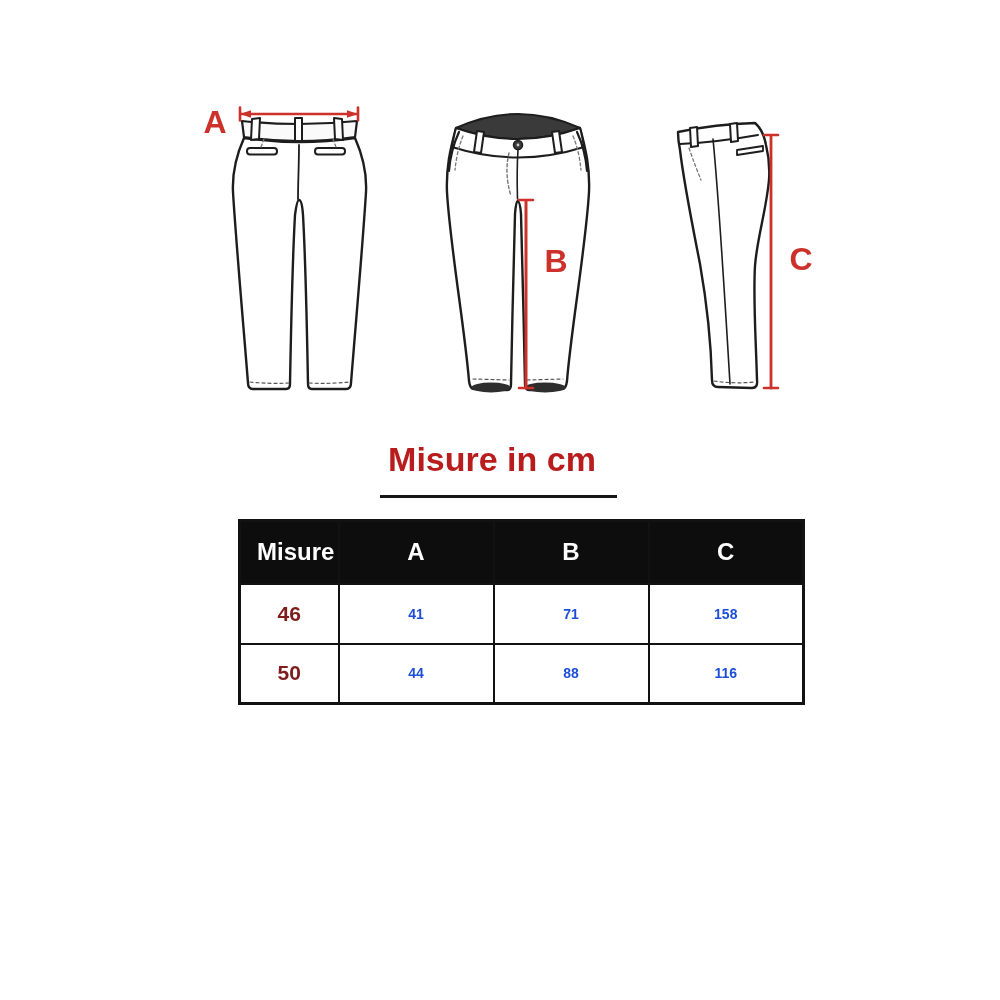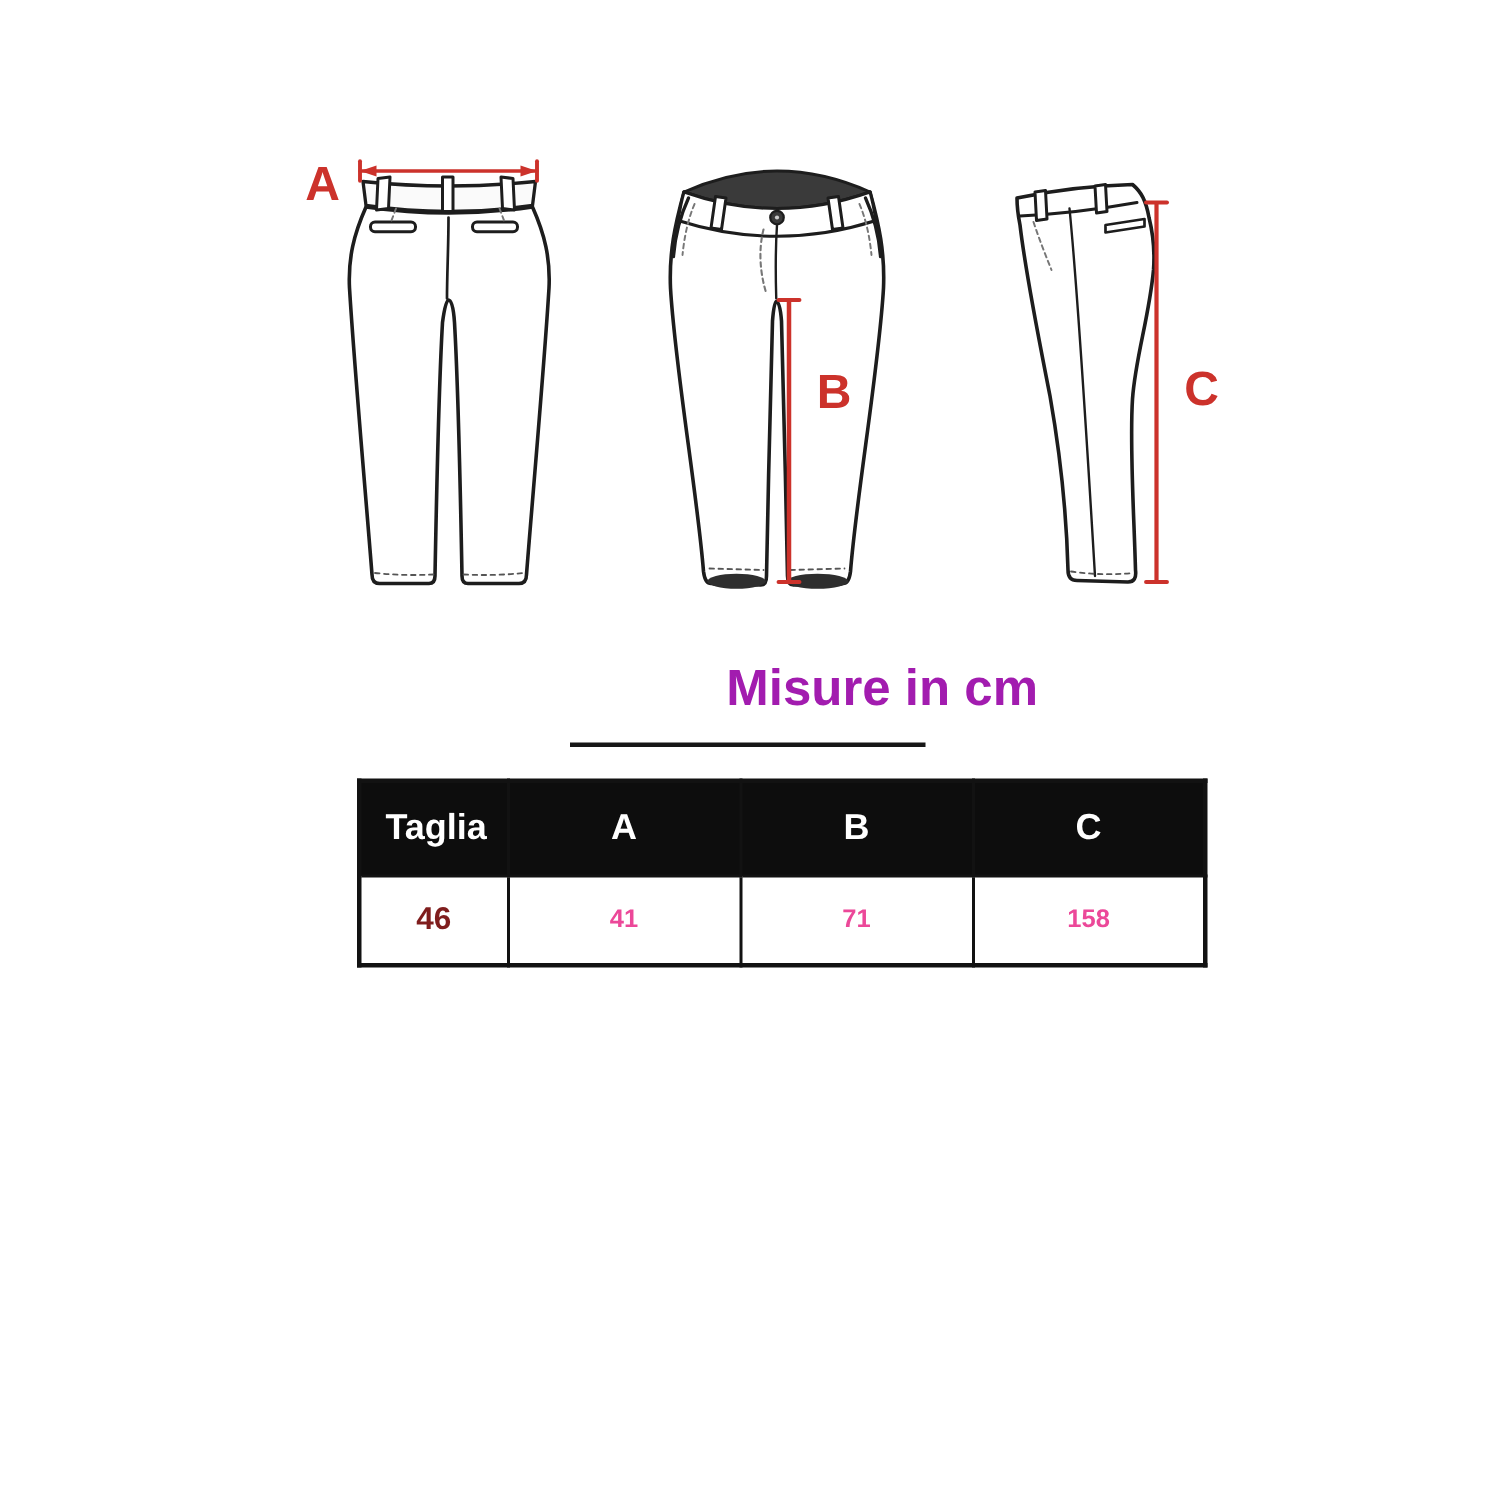--- a/index.html
+++ b/index.html
@@ -7,41 +7,41 @@
     position:relative;width:1000px;height:1000px;background:#ffffff;
     font-family:"Liberation Sans","DejaVu Sans",sans-serif;overflow:hidden;
   }
   .diagram-svg{position:absolute;left:190px;top:85px;width:640px;height:330px;}
   .measure-letter{
     font-family:"Liberation Sans","DejaVu Sans",sans-serif;
     font-weight:bold;font-size:32px;
   }
   .chart-title{
     position:absolute;left:292px;top:441px;width:400px;
-    text-align:right;font-size:34px;font-weight:bold;color:#a21caf;
+    text-align:center;font-size:34px;font-weight:bold;color:#b91c1c;
     line-height:36px;letter-spacing:0px;
   }
   .title-underline{
     position:absolute;left:380px;top:495px;width:237px;height:3px;background:#171717;
   }
   .size-table{
     position:absolute;left:238px;top:519px;width:564px;
     border-collapse:collapse;table-layout:fixed;
     border:3px solid #121212;
   }
   .size-table th,.size-table td{
     border:2px solid #121212;text-align:center;vertical-align:middle;
   }
   .size-table thead tr{height:63px;}
   .size-table tbody tr{height:60px;}
   .size-table th{
     background:#0d0d0d;color:#ffffff;font-size:24px;font-weight:bold;
   }
   .size-table th.col-taglia{text-align:left;padding-left:16px;}
-  .size-table td{background:#ffffff;color:#ec4899;font-size:17px;font-weight:bold;}
+  .size-table td{background:#ffffff;color:#1d4ed8;font-size:14px;font-weight:bold;}
   .size-table td.size-cell{font-size:21px;color:#7f1d1d;}
 </style>
 </head>
 <body>
 
 <div class="canvas">
 
   <svg class="diagram-svg" viewBox="190 85 640 330" stroke-linejoin="round" stroke-linecap="round">
 
     <g>
@@ -133,29 +133,35 @@
 
   <table class="size-table">
     <colgroup>
       <col style="width:99px">
         <col style="width:155px">
         <col style="width:155px">
         <col style="width:155px">
     </colgroup>
     <thead>
       <tr>
-        <th class="col-taglia">Taglia</th>
+        <th class="col-taglia">Misure</th>
         <th>A</th>
         <th>B</th>
         <th>C</th>
       </tr>
     </thead>
     <tbody>
       <tr>
         <td class="size-cell">46</td>
         <td>41</td>
         <td>71</td>
         <td>158</td>
       </tr>
+      <tr>
+        <td class="size-cell">50</td>
+        <td>44</td>
+        <td>88</td>
+        <td>116</td>
+      </tr>
     </tbody>
   </table>
 
 </div>
 
 </body></html>

